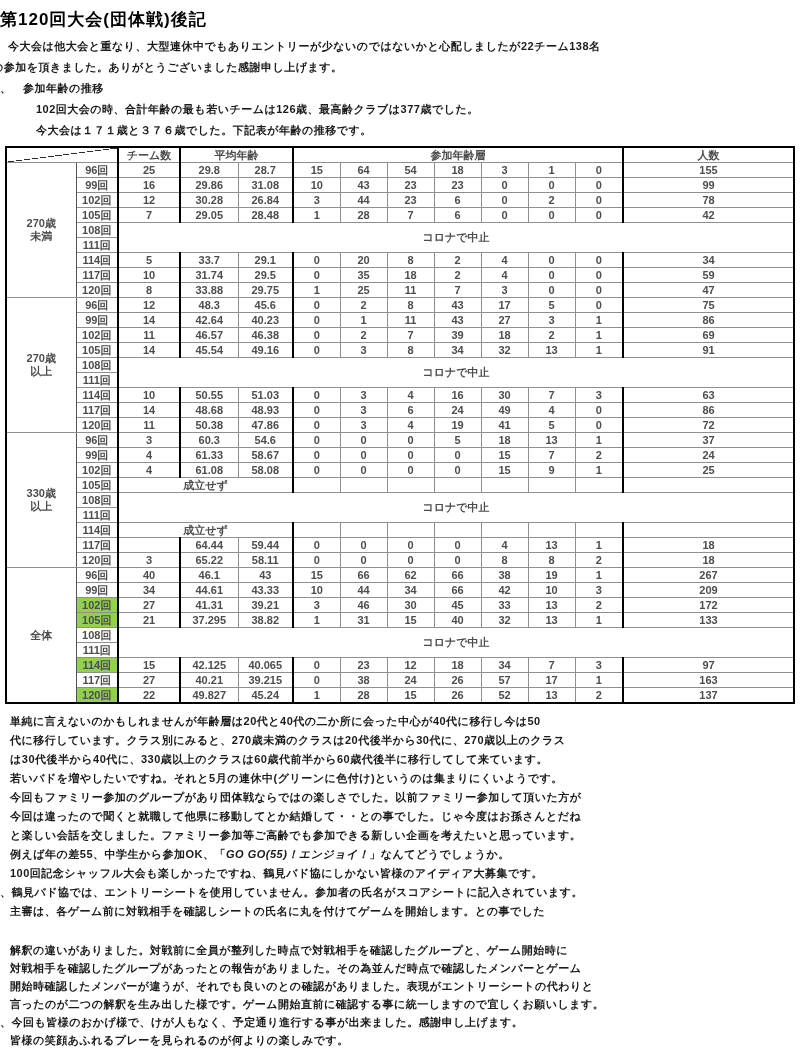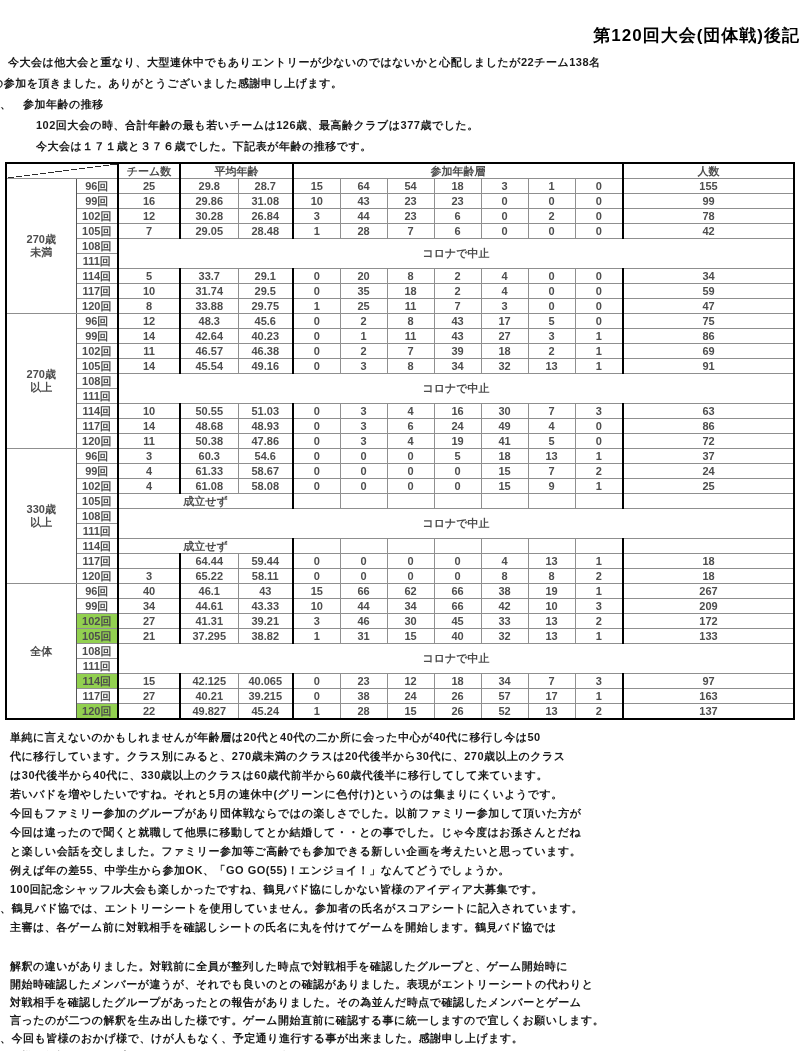--- a/index.html
+++ b/index.html
@@ -2,35 +2,35 @@
 <html><head>
 <meta charset="utf-8">
 <style>
   html,body{margin:0;padding:0;}
   body{
     width:800px;height:1051px;background:#ffffff;overflow:hidden;
     font-family:"Liberation Sans",sans-serif;
     color:#1a1a1a;
   }
   .title{
-    font-size:17px;font-weight:bold;text-align:right;
-    padding-top:24px;letter-spacing:1px;color:#000;
+    font-size:17px;font-weight:bold;text-align:left;
+    padding-top:8px;letter-spacing:1px;color:#000;
   }
   .ln{
     font-size:11px;font-weight:bold;white-space:nowrap;letter-spacing:0.5px;
   }
   .intro{margin-top:5px;}
   .intro .ln{line-height:21px;}
   .ml8{margin-left:8px;}
   .ml36{margin-left:36px;}
   .ml10{margin-left:10px;}
   .ml2{margin-left:2px;}
   .ml0{margin-left:0;font-family:Liberation Serif, serif;}
   .cutL{margin-left:-8px;}
-  .italic{}
+  .italic{font-style:italic;}
 
   table.agetable{
     border-collapse:collapse;table-layout:fixed;
     width:788px;margin:5px 0 0 5px;
     border:2px solid #000;
   }
   table.agetable td{
     border:1px solid #8f8f8f;
     height:14px;line-height:13px;padding:0;
     font-size:11px;font-weight:bold;text-align:center;
@@ -524,26 +524,26 @@
     <div class="ln ml10">単純に言えないのかもしれませんが年齢層は20代と40代の二か所に会った中心が40代に移行し今は50</div>
     <div class="ln ml10">代に移行しています。クラス別にみると、270歳未満のクラスは20代後半から30代に、270歳以上のクラス</div>
     <div class="ln ml10">は30代後半から40代に、330歳以上のクラスは60歳代前半から60歳代後半に移行してして来ています。</div>
     <div class="ln ml10">若いバドを増やしたいですね。それと5月の連休中(グリーンに色付け)というのは集まりにくいようです。</div>
     <div class="ln ml10">今回もファミリー参加のグループがあり団体戦ならではの楽しさでした。以前ファミリー参加して頂いた方が</div>
     <div class="ln ml10">今回は違ったので聞くと就職して他県に移動してとか結婚して・・との事でした。じゃ今度はお孫さんとだね</div>
     <div class="ln ml10">と楽しい会話を交しました。ファミリー参加等ご高齢でも参加できる新しい企画を考えたいと思っています。</div>
     <div class="ln ml10"><span>例えば年の差55、中学生から参加OK、「</span><span class="italic">GO GO(55)！エンジョイ！</span><span>」なんてどうでしょうか。</span></div>
     <div class="ln ml10">100回記念シャッフル大会も楽しかったですね、鶴見バド協にしかない皆様のアイディア大募集です。</div>
     <div class="ln ml0">、鶴見バド協では、エントリーシートを使用していません。参加者の氏名がスコアシートに記入されています。</div>
-    <div class="ln ml10">主審は、各ゲーム前に対戦相手を確認しシートの氏名に丸を付けてゲームを開始します。鶴見バド協では</div>
+    <div class="ln ml10">主審は、各ゲーム前に対戦相手を確認しシートの氏名に丸を付けてゲームを開始します。との事でした</div>
   </div>
 
   <div class="para p2">
     <div class="ln ml10">解釈の違いがありました。対戦前に全員が整列した時点で対戦相手を確認したグループと、ゲーム開始時に</div>
+    <div class="ln ml10">対戦相手を確認したグループがあったとの報告がありました。その為並んだ時点で確認したメンバーとゲーム</div>
     <div class="ln ml10">開始時確認したメンバーが違うが、それでも良いのとの確認がありました。表現がエントリーシートの代わりと</div>
-    <div class="ln ml10">対戦相手を確認したグループがあったとの報告がありました。その為並んだ時点で確認したメンバーとゲーム</div>
     <div class="ln ml10">言ったのが二つの解釈を生み出した様です。ゲーム開始直前に確認する事に統一しますので宜しくお願いします。</div>
     <div class="ln ml0">、今回も皆様のおかげ様で、けが人もなく、予定通り進行する事が出来ました。感謝申し上げます。</div>
     <div class="ln ml10">皆様の笑顔あふれるプレーを見られるのが何よりの楽しみです。</div>
     <div class="ln ml2">、忘れ物はありませんでした。</div>
   </div>
 
 </div>
 
 </body></html>

